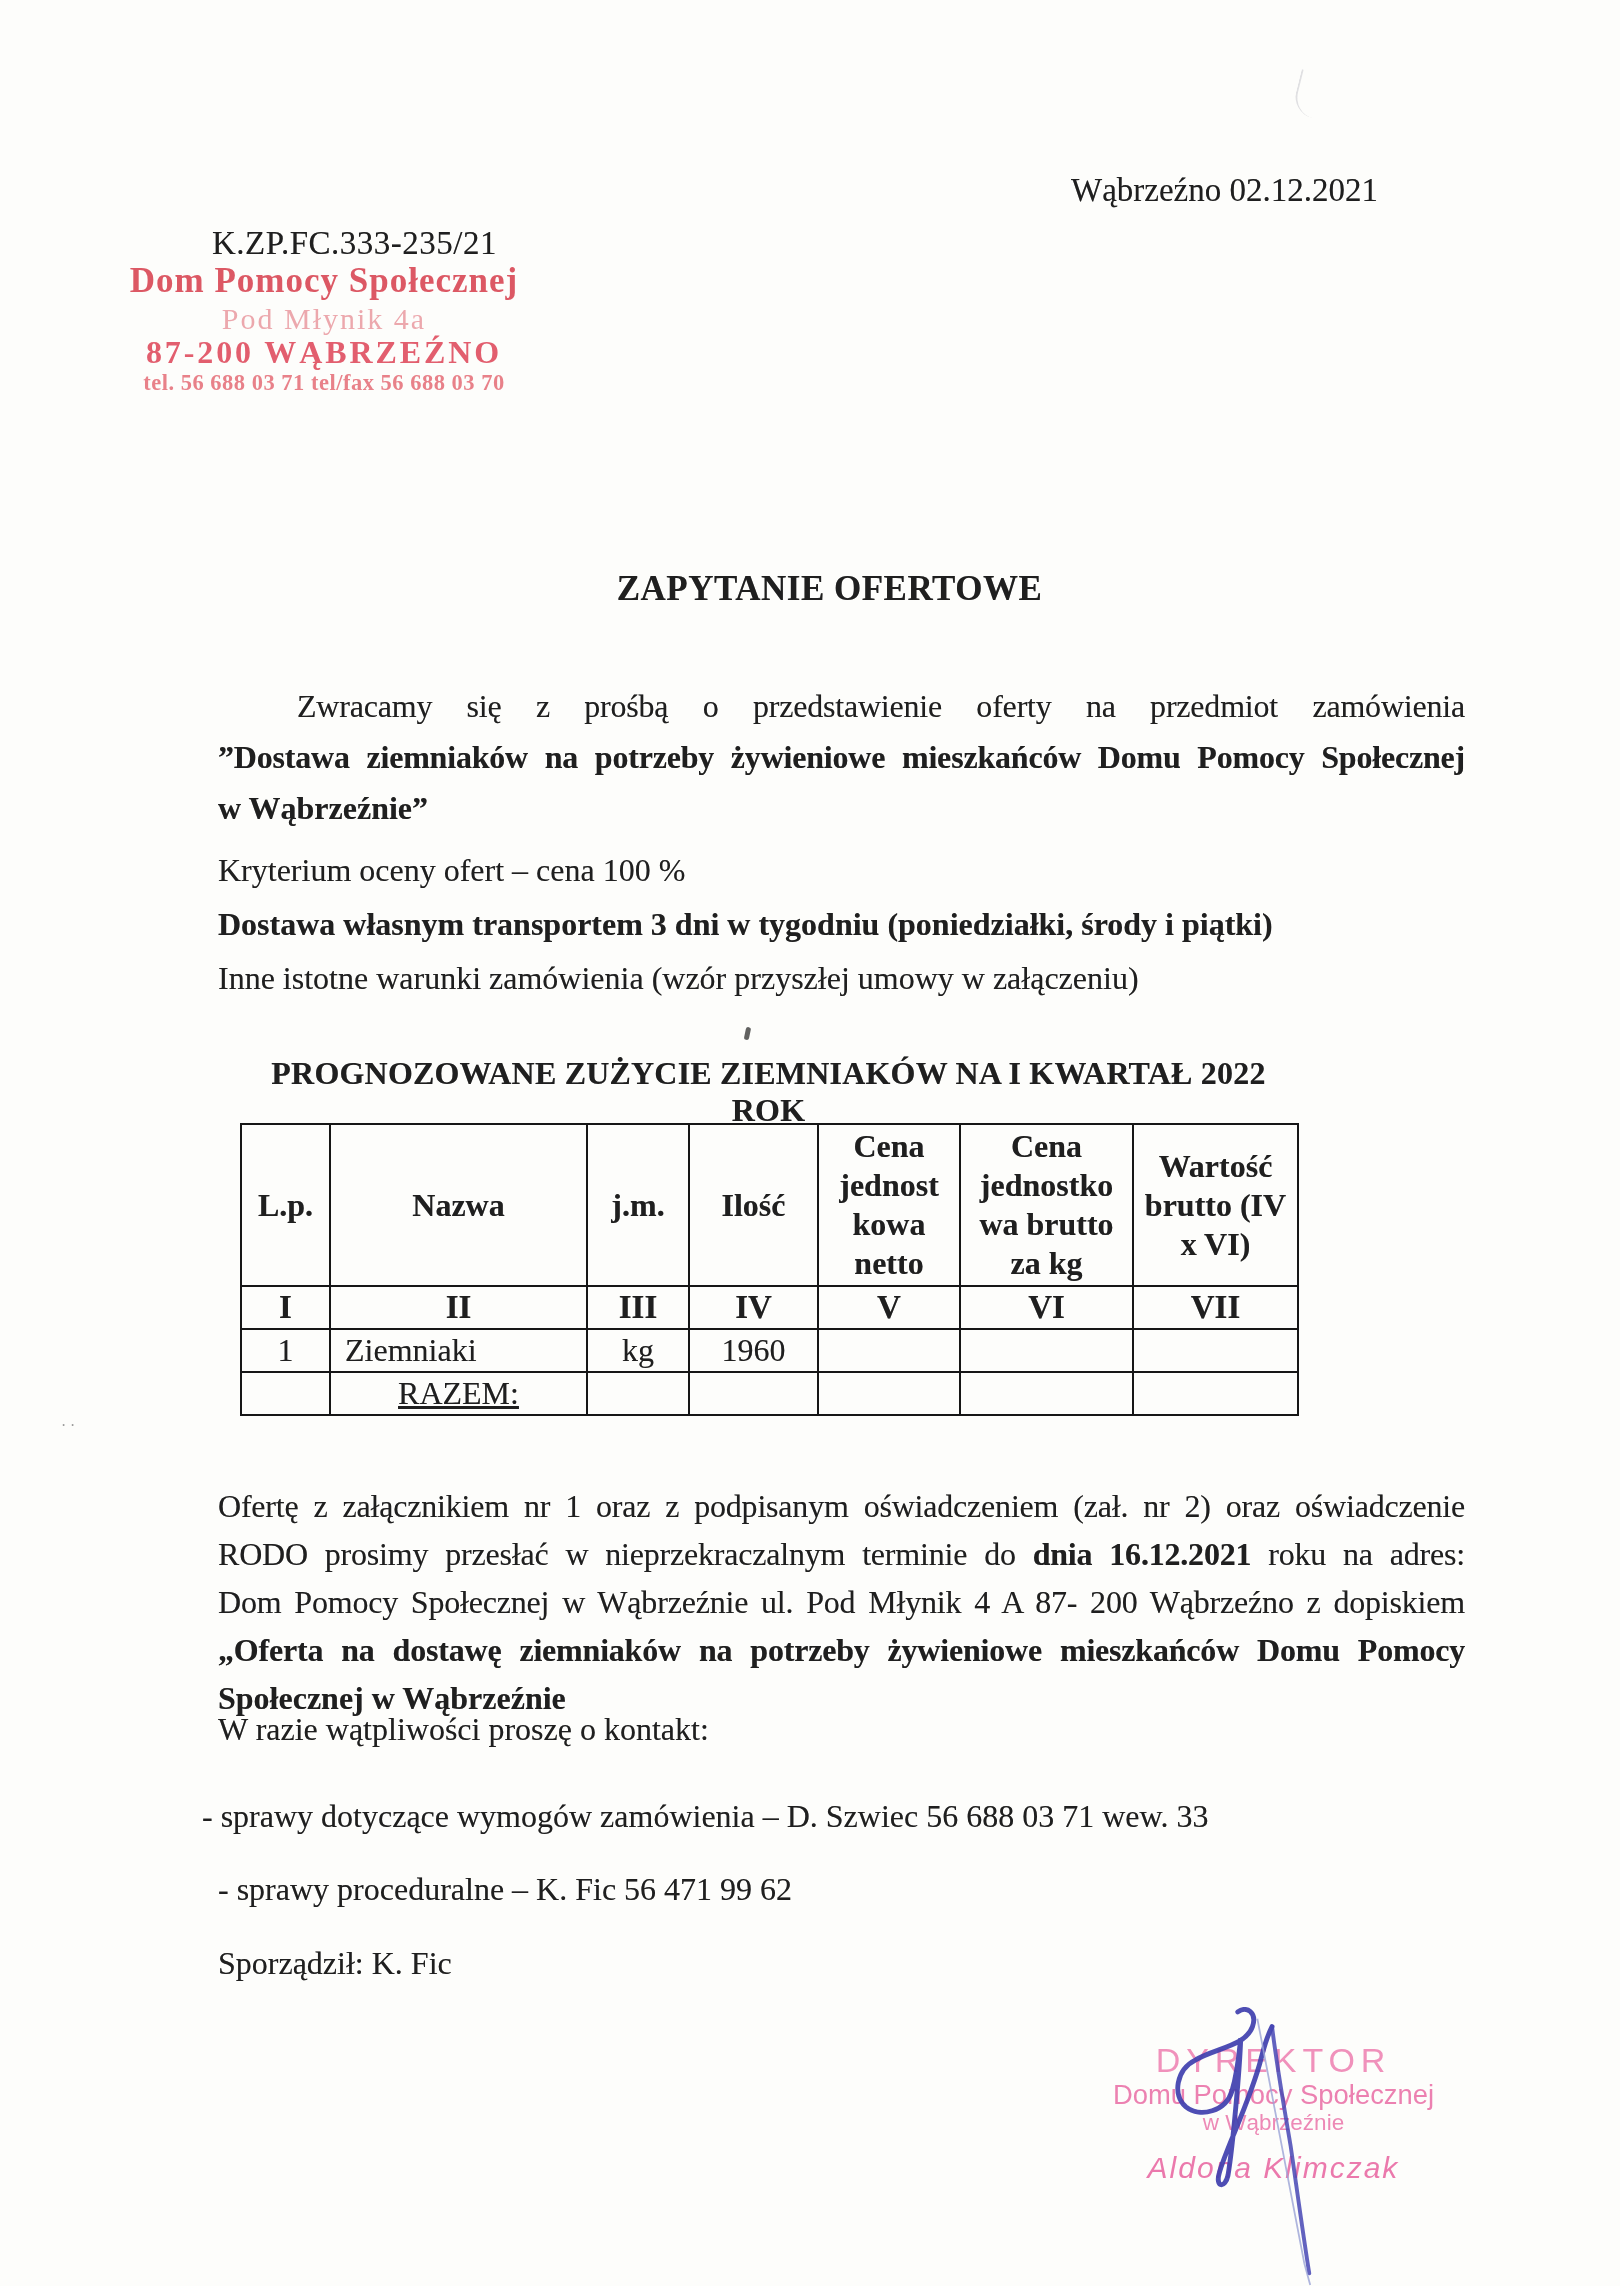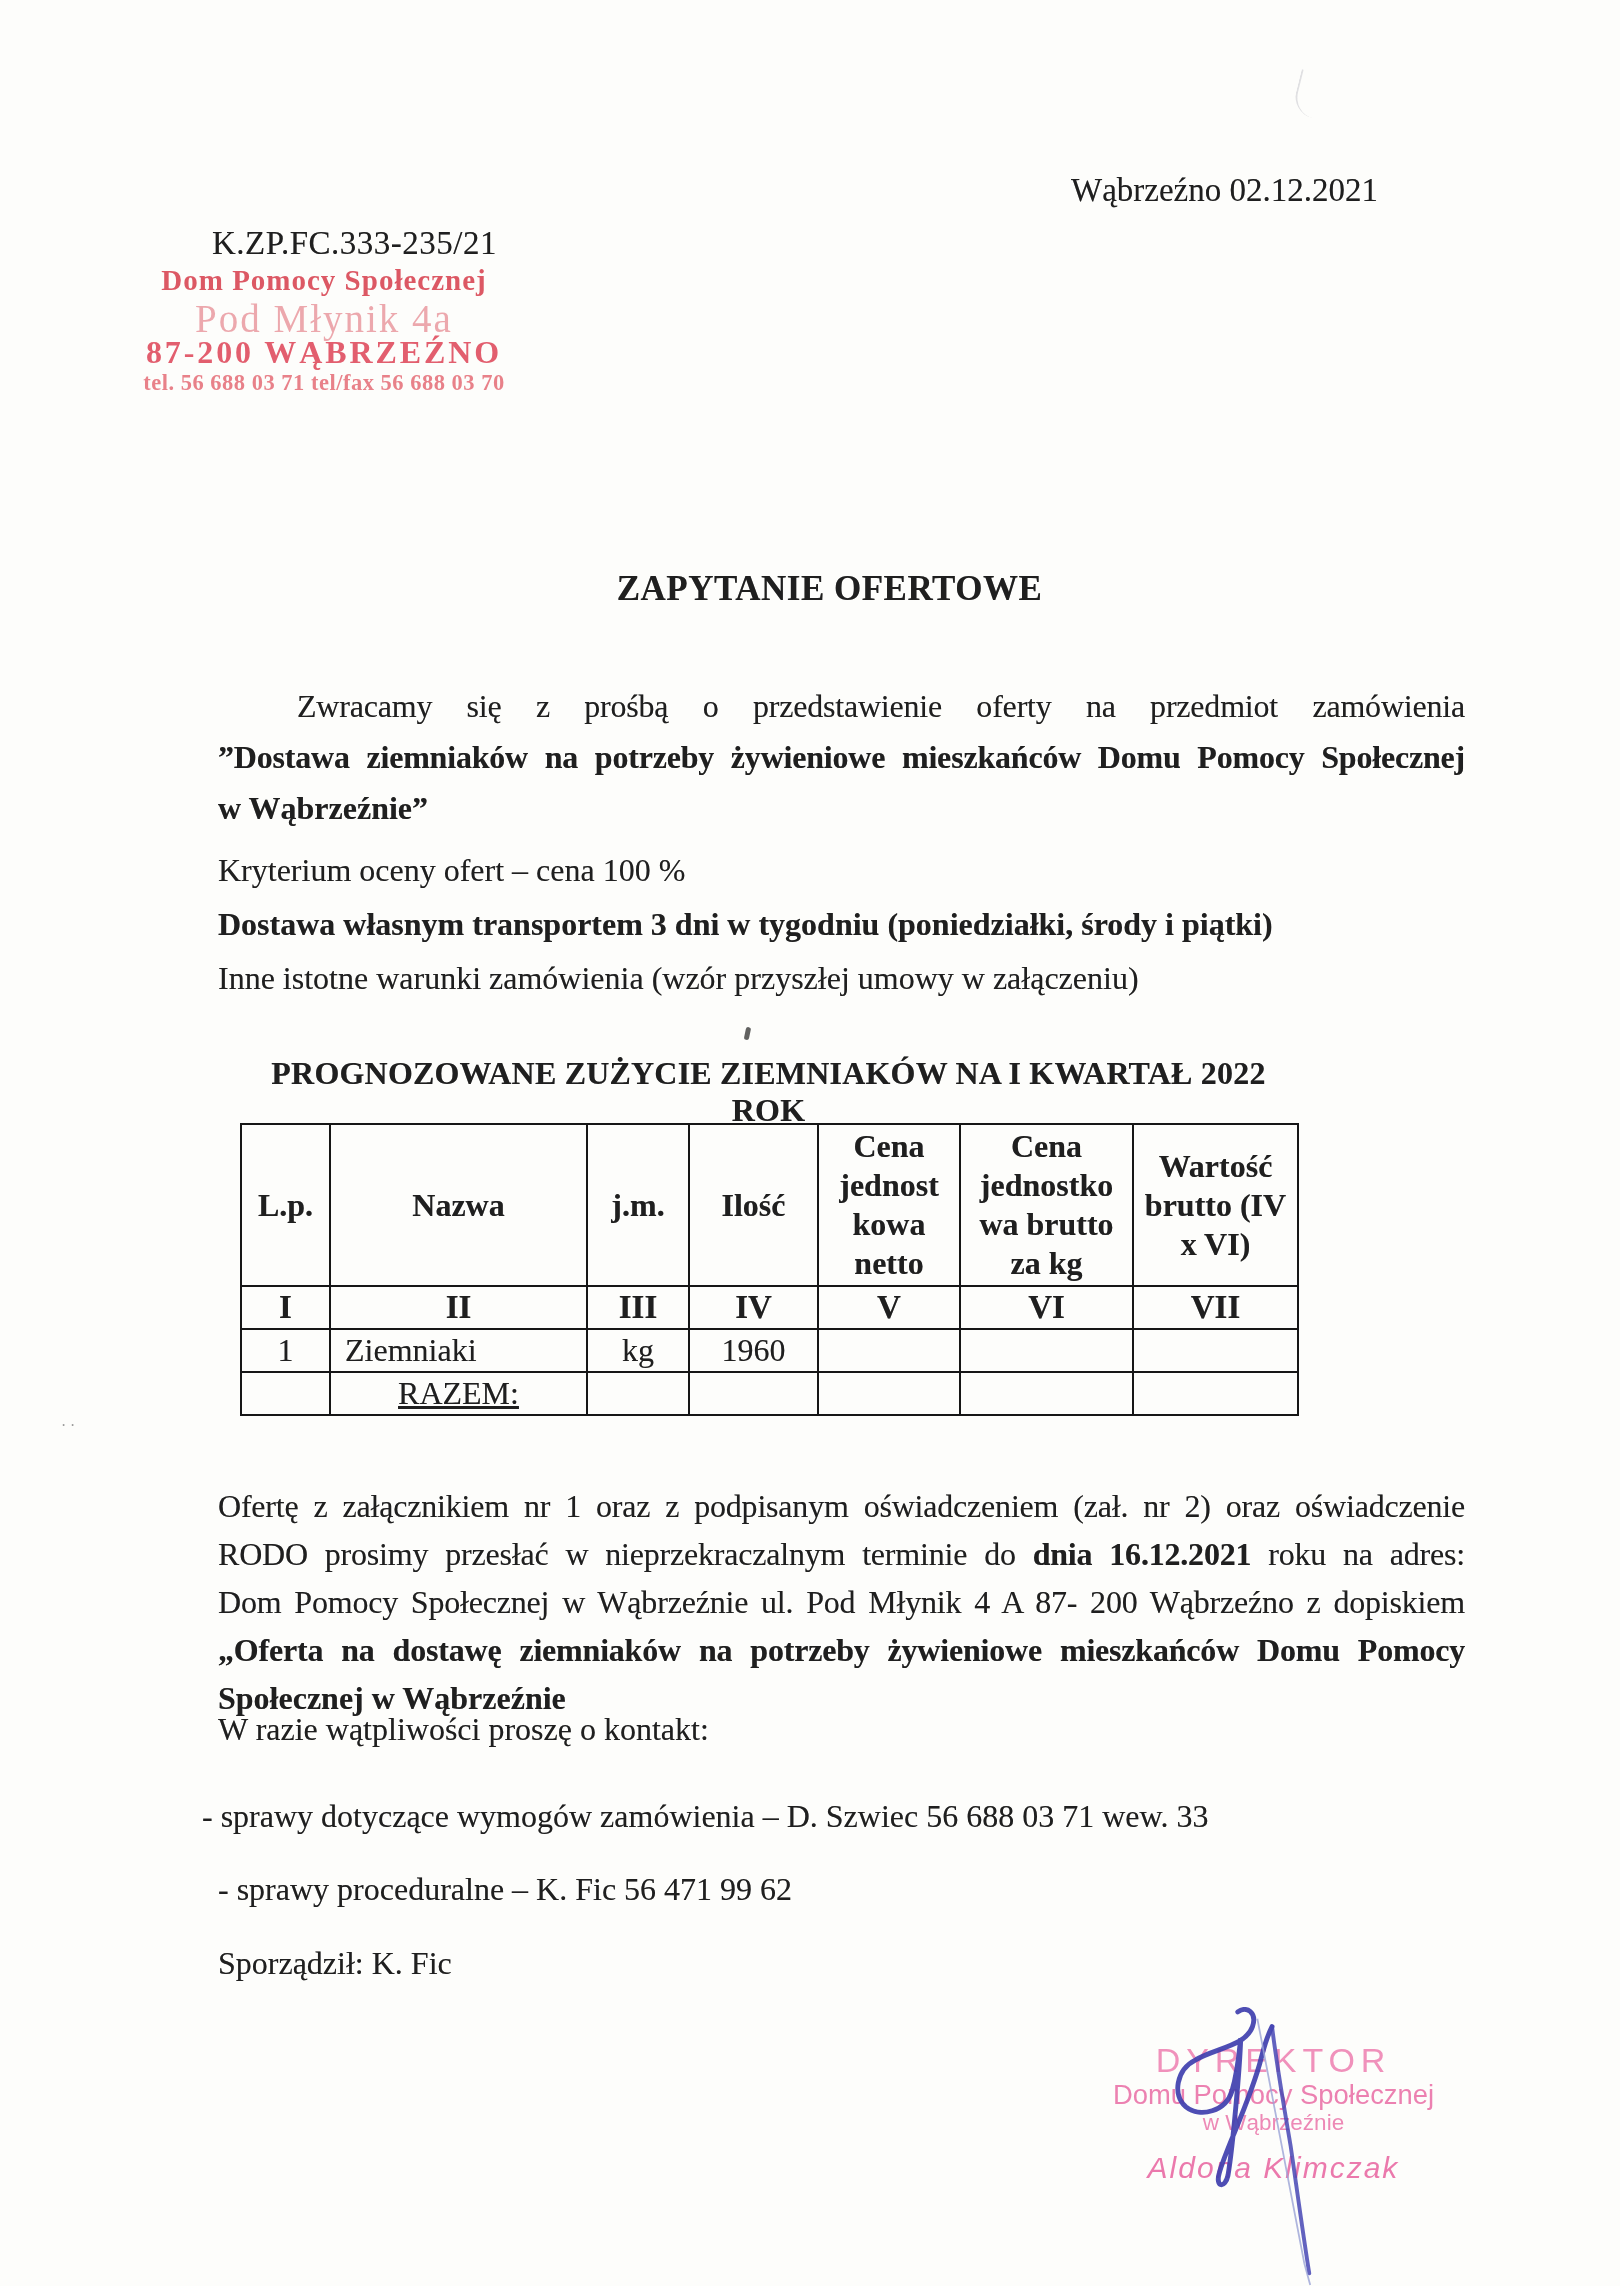--- a/index.html
+++ b/index.html
@@ -14,22 +14,22 @@
   .ink { color:#1f1f1f; text-shadow:0 0 0.6px rgba(30,30,30,0.45); }
   .bold { font-weight:bold; }
   .jl { text-align:justify; text-align-last:justify; -moz-text-align-last:justify; word-spacing:-1.5px; letter-spacing:-0.2px; }
 
   
   .date-line { left:1071px; top:172px; font-size:33px; }
   .ref-no    { left:212px;  top:225px; font-size:33px; letter-spacing:0.5px; }
 
   .red-stamp { left:116px; top:259px; width:416px; text-align:center;
                font-family:"Liberation Serif", serif; }
-  .rs-org    { font-size:29px; line-height:43px; color:#d84250; font-weight:bold; opacity:0.88; letter-spacing:1px;}
-  .rs-street { font-size:39px; line-height:33px; color:#d84250; opacity:0.45; letter-spacing:2px;}
+  .rs-org    { font-size:35px; line-height:43px; color:#d84250; font-weight:bold; opacity:0.88; letter-spacing:1px;}
+  .rs-street { font-size:30px; line-height:33px; color:#d84250; opacity:0.45; letter-spacing:2px;}
   .rs-city   { font-size:32px; line-height:35px; color:#dd3c50; font-weight:bold; letter-spacing:2.9px; opacity:0.82;}
   .rs-phone  { font-size:22.5px; line-height:26.5px; color:#e25864; font-weight:bold; opacity:0.75; letter-spacing:0.5px;}
 
   .doc-title { left:206px; top:569px; width:1247px; text-align:center;
                font-size:35px; font-weight:bold; letter-spacing:0.5px; }
 
   .intro { left:218px; top:681px; width:1247px; font-size:32px; line-height:51px; }
   .intro .l1 { text-indent:79px; }
 
   .terms { left:218px; top:843px; width:1264px; font-size:32px; line-height:54px; }

